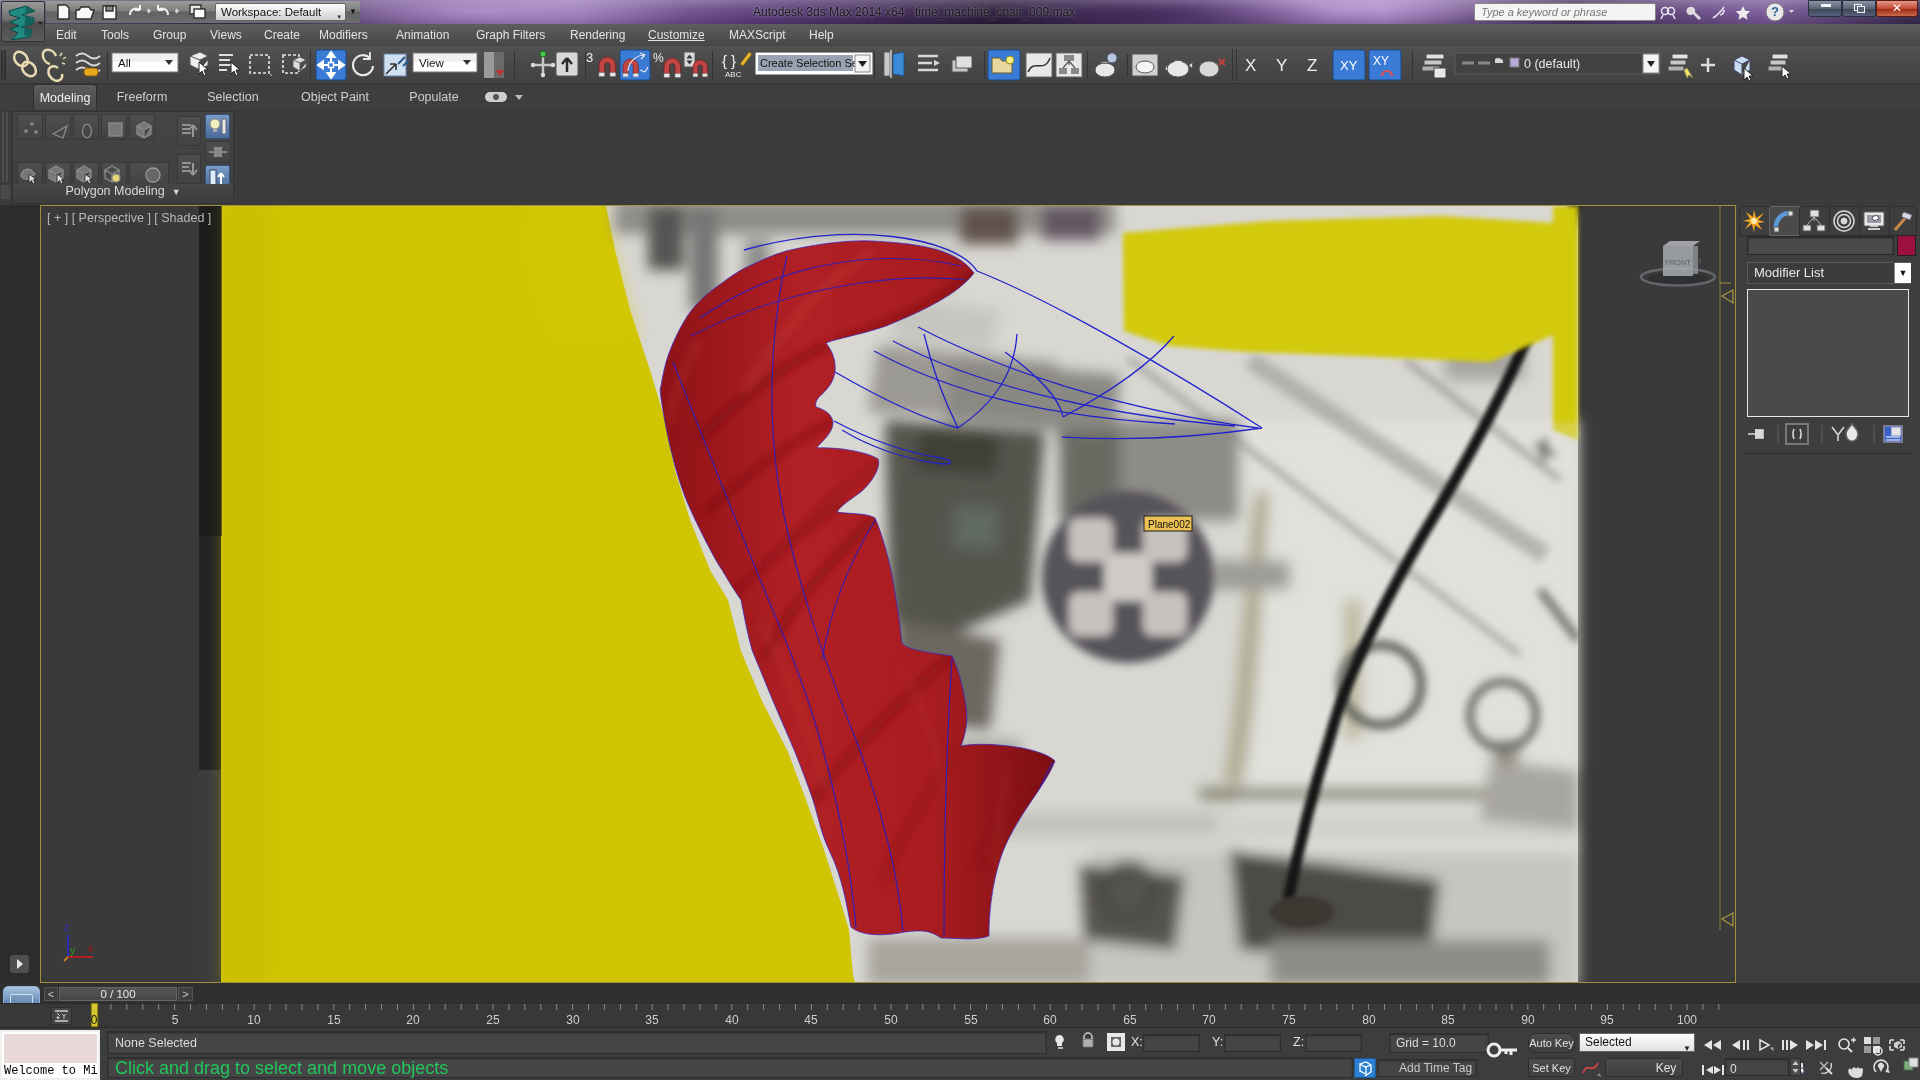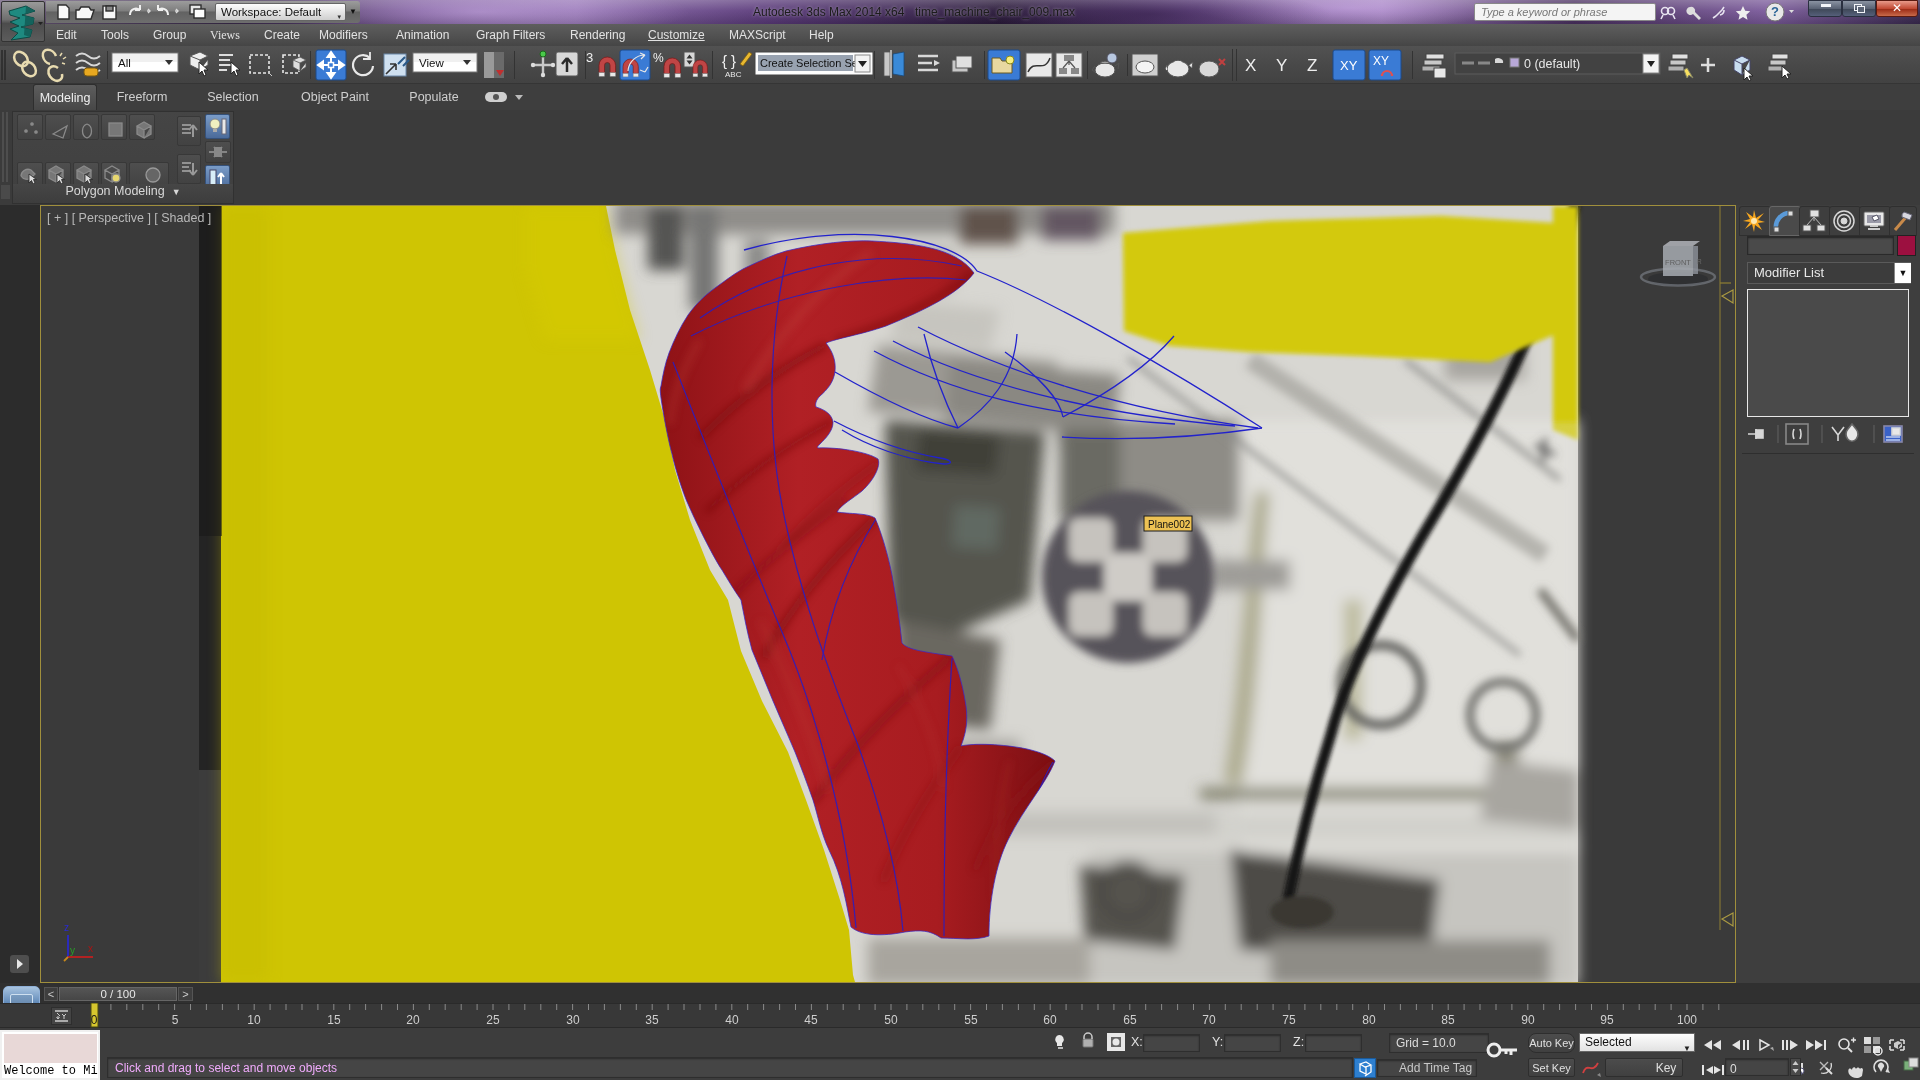--- a/index.html
+++ b/index.html
@@ -55,21 +55,21 @@
 <body>
 <div id="root">
   <div class="abs" id="titlebar"></div>
   <div class="abs" id="titlewash"></div>
   <div class="abs ttext" style="left:753px;top:5px;">Autodesk 3ds Max  2014 x64</div>
   <div class="abs ttext" style="left:915px;top:5px;">time_machine_chair_009.max</div>
   <div class="abs" id="menubar">
     <span style="position:absolute;left:56px;">Edit</span>
     <span style="position:absolute;left:101px;">Tools</span>
     <span style="position:absolute;left:153px;">Group</span>
-    <span style="position:absolute;left:210px;font-family:Liberation Serif, serif;">Views</span>
+    <span style="position:absolute;left:210px;">Views</span>
     <span style="position:absolute;left:264px;">Create</span>
     <span style="position:absolute;left:319px;">Modifiers</span>
     <span style="position:absolute;left:396px;">Animation</span>
     <span style="position:absolute;left:476px;">Graph Filters</span>
     <span style="position:absolute;left:570px;">Rendering</span>
     <span style="position:absolute;left:648px;text-decoration:underline;">Customize</span>
     <span style="position:absolute;left:729px;">MAXScript</span>
     <span style="position:absolute;left:809px;">Help</span>
   </div>
   <div class="abs" id="toolbar">
@@ -693,21 +693,22 @@
   </svg>
   <div class="abs" style="left:51px;top:1007px;width:21px;height:18px;background:#444;border:1px solid #2e2e2e;">
     <svg width="19" height="16" viewBox="0 0 19 16">
         <path d="M3,3 h13 M3,13 h13" stroke="#ccc" stroke-width="1.5"></path>
         <path d="M5,5 l3,3 M12,8 l2,-2 m-2,2 l-2,-2 m2,2 v3" stroke="#ccc" fill="none"></path>
         <path d="M6,8 v3 m-1.5,-2 l1.5,2 l1.5,-2" stroke="#ccc" fill="none"></path>
       </svg>
   </div>
   <div class="abs" id="statusbar"></div>
   <div class="abs" id="promptbar"></div>
-  <div class="abs sunken" style="left:107px;top:1057px;width:1246px;height:21px;color:#f0abfc;font-size:12px;line-height:20px;padding-left:7px;">Click and drag to select and move objects</div>
+  <div class="abs sunken" style="left:107px;top:1031px;width:940px;height:23px;color:#dcdcdc;font-size:12.5px;line-height:22px;padding-left:7px;">None Selected</div>
+  <div class="abs sunken" style="left:107px;top:1057px;width:1246px;height:21px;color:#22c55e;font-size:18px;line-height:20px;padding-left:7px;">Click and drag to select and move objects</div>
   <svg class="abs" style="left:1050px;top:1029px;" width="330px" height="26" viewBox="0 0 330 26">
     <path d="M9,6 a4.5,4.5 0 0,1 4,7 l-1,1 v3 h-5 v-3 l-1,-1 a4.5,4.5 0 0,1 3,-7" fill="#e8e8e8"></path>
       <rect x="8" y="18" width="5" height="2" fill="#bbb"></rect>
     <rect x="33" y="10" width="10" height="8" rx="1" fill="#b0b0b0" stroke="#777"></rect>
       <path d="M34,10 v-2 a4,4 0 0,1 8,0 v2" fill="none" stroke="#ccc" stroke-width="1.5"></path>
     <g transform="translate(57,4)">
         <rect x="0" y="0" width="18" height="18" fill="#e8e8e8"></rect>
         <rect x="4" y="4" width="10" height="10" fill="#666"></rect>
         <circle cx="9" cy="9" r="3.5" fill="#e8e8e8"></circle>
       </g>

